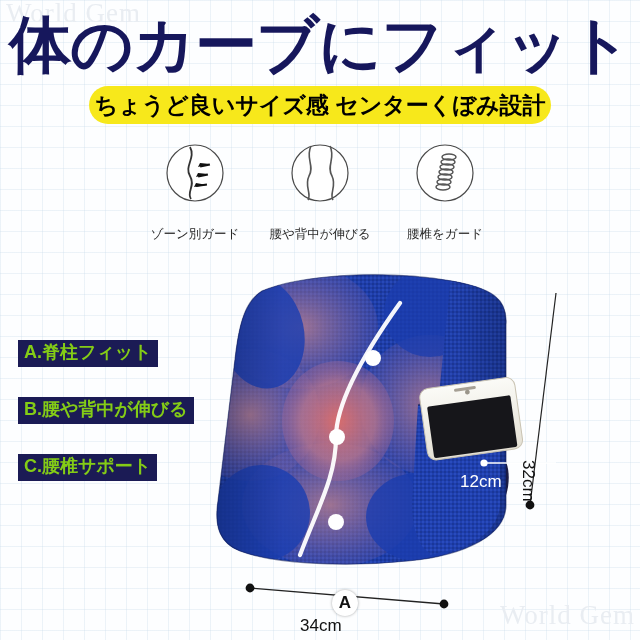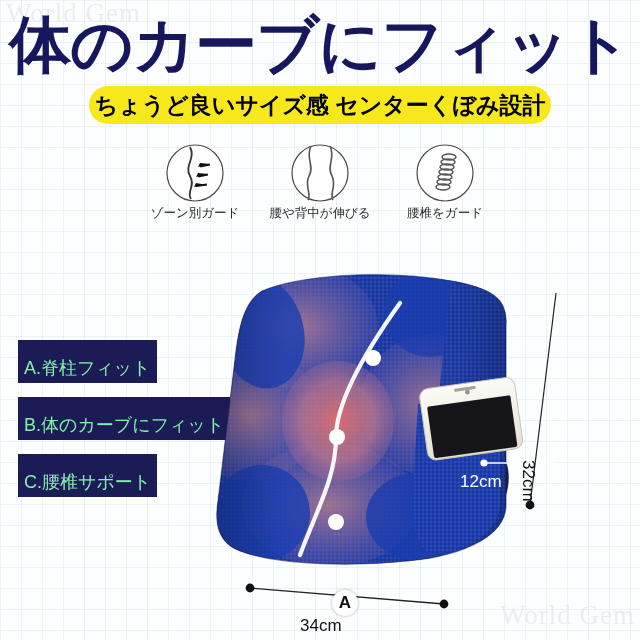--- a/index.html
+++ b/index.html
@@ -45,28 +45,28 @@
   }
 
   
   .features{
     position:absolute;left:140px;top:142px;width:360px;height:96px;
     display:flex;justify-content:space-between;
   }
   .feature{width:110px;display:flex;flex-direction:column;align-items:center;}
   .feature .circle{width:62px;height:62px;}
   .feature .flabel{
-    margin-top:1px;font-size:12.5px;color:#2a2a2a;white-space:nowrap;
+    margin-top:22px;font-size:12.5px;color:#2a2a2a;white-space:nowrap;
   }
 
   
   .tagbox{
-    position:absolute;background:#1b1b55;color:#86efac;
-    font-size:18px;font-weight:400;white-space:nowrap;
-    padding:18px 6px 4px 6px;line-height:1.15;
+    position:absolute;background:#1b1b55;color:#84cc16;
+    font-size:18px;font-weight:700;white-space:nowrap;
+    padding:2px 6px 4px 6px;line-height:1.15;
   }
   #tag-a{left:18px;top:340px;}
   #tag-b{left:18px;top:397px;}
   #tag-c{left:18px;top:454px;}
 
   
   .stage{position:absolute;left:0;top:255px;width:640px;height:360px;}
 
   
   .marker{
@@ -145,21 +145,21 @@
             <ellipse cx="29" cy="45" rx="7" ry="3"></ellipse>
           </g>
         </svg>
       </span>
       <span class="flabel">腰椎をガード</span>
     </div>
 
   </div>
 
   <div class="tagbox" id="tag-a">A.脊柱フィット</div>
-  <div class="tagbox" id="tag-b">B.体のカーブにフィット</div>
+  <div class="tagbox" id="tag-b">B.腰や背中が伸びる</div>
   <div class="tagbox" id="tag-c">C.腰椎サポート</div>
 
   <div class="stage">
     <svg width="640" height="360" viewBox="0 0 640 360">
       <defs>
         <pattern id="mesh" width="4" height="4" patternUnits="userSpaceOnUse">
           <rect width="4" height="4" fill="#1f3fae"></rect>
           <circle cx="1" cy="1" r="0.9" fill="#17338f"></circle>
           <circle cx="3" cy="3" r="0.9" fill="#2d51c4"></circle>
         </pattern>

